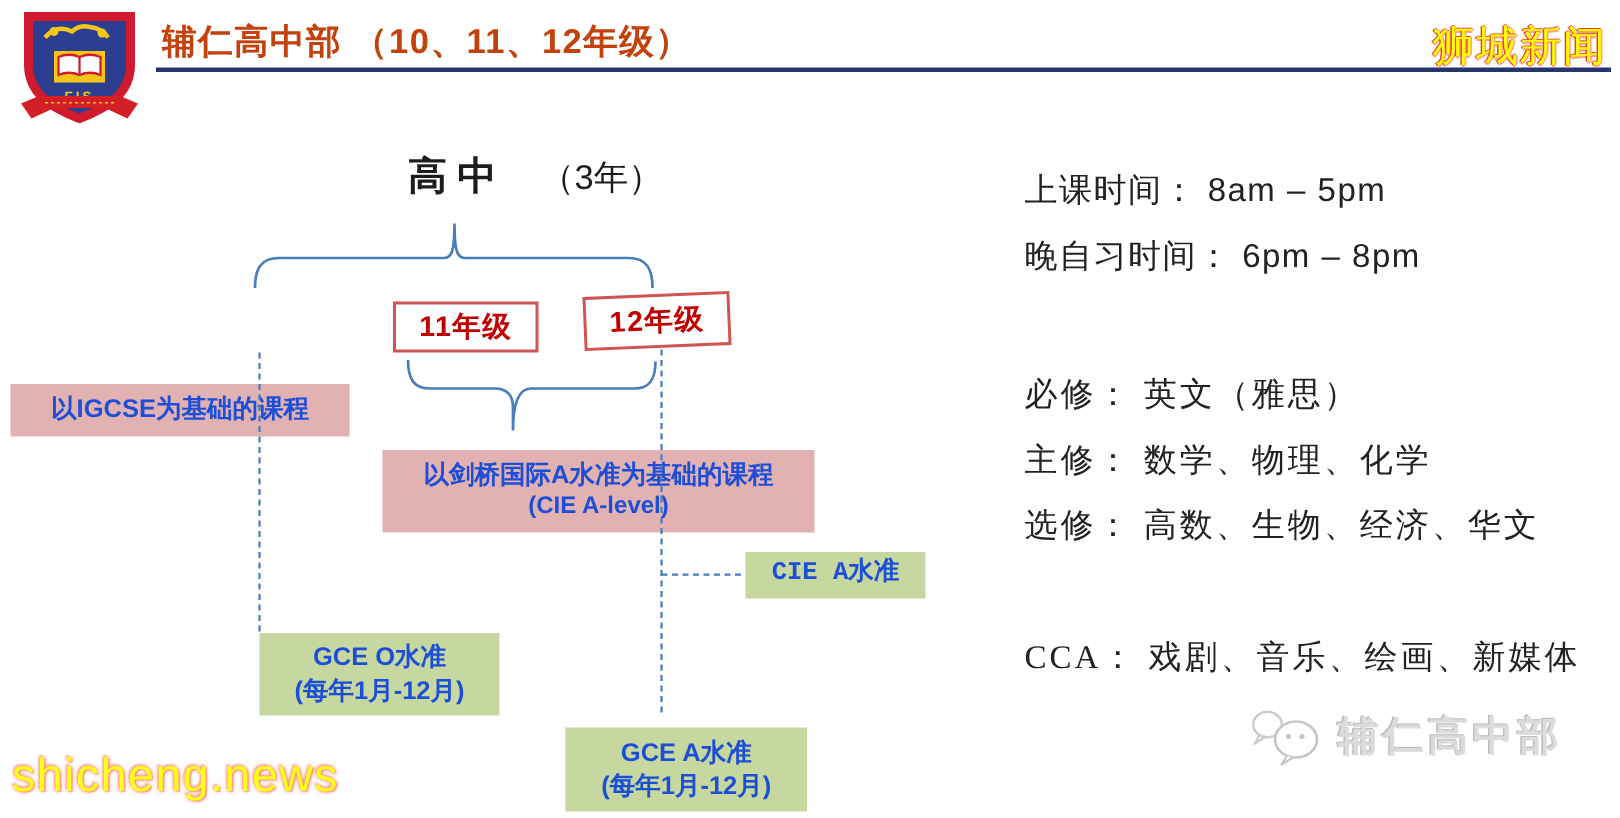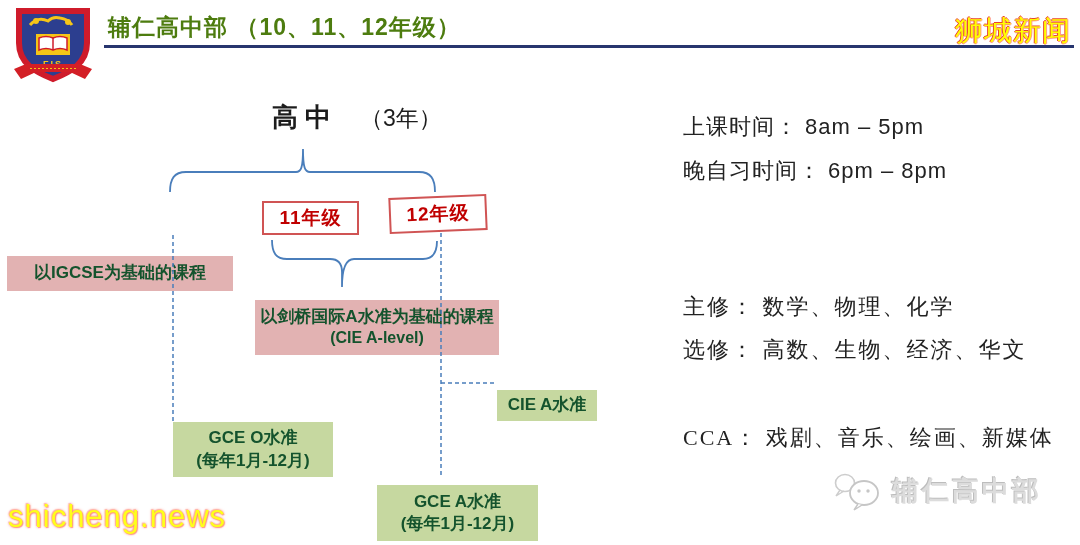--- a/index.html
+++ b/index.html
@@ -3,46 +3,46 @@
 <meta charset="utf-8">
 <style>
   html,body{margin:0;padding:0;background:#ffffff;}
   .stage{
     position:relative;width:1080px;height:545px;background:#ffffff;
     overflow:hidden;font-family:"Liberation Sans",sans-serif;
   }
   .abs{position:absolute;}
 
   
-  .page-title{left:108px;top:12px;font-size:23px;font-weight:600;color:#4d7c0f;letter-spacing:1px;white-space:nowrap;}
+  .page-title{left:108px;top:12px;font-size:23px;font-weight:600;color:#c2410c;letter-spacing:1px;white-space:nowrap;}
   .header-rule{left:104px;top:45px;width:970px;height:3px;background:#27356e;}
   .brand-top{left:955px;top:12px;font-size:28px;font-weight:400;color:#ffff00;letter-spacing:1px;white-space:nowrap;
     text-shadow:-1px 0 0 #e8452c,1px 0 0 #ff9d8d,0 -1px 0 #e8452c,0 1px 0 #ff9d8d;}
 
   
   .root-label{left:272px;top:100px;display:flex;align-items:baseline;color:#1c1c1c;white-space:nowrap;}
   .root-title{font-size:26px;font-weight:600;letter-spacing:7px;}
   .root-duration{font-size:23px;font-weight:500;margin-left:22px;}
 
   
   .grade-box{background:#ffffff;border:2px solid #d05454;color:#c00000;font-size:19px;font-weight:600;
     display:flex;align-items:center;justify-content:center;letter-spacing:1px;}
   .g10{left:127px;top:198px;width:93px;height:32px;}
   .g11{left:262px;top:201px;width:93px;height:30px;}
   .g12{left:389px;top:196px;width:94px;height:32px;transform:rotate(-2.4deg);}
 
   
   .soft-box{display:flex;flex-direction:column;align-items:center;justify-content:center;
-    color:#14532d;font-weight:600;text-align:right;line-height:1.3;}
+    color:#1d4ed8;font-weight:600;text-align:right;line-height:1.3;}
   .pink{background:#e2b2b2;}
   .green{background:#c6d8a0;}
   .pink1{left:7px;top:256px;width:226px;height:35px;font-size:17px;}
-  .pink2{left:255px;top:300px;width:244px;height:55px;font-size:17px;}
+  .pink2{left:255px;top:300px;width:288px;height:55px;font-size:17px;}
   .pink2 .l2{font-size:16px;font-weight:700;}
-  .green-cie{left:497px;top:390px;width:100px;height:31px;font-size:17px;}
+  .green-cie{left:497px;top:368px;width:120px;height:31px;font-size:17px;font-family:Liberation Mono, monospace;}
   .green-o{left:173px;top:422px;width:160px;height:55px;font-size:17px;}
   .green-a{left:377px;top:485px;width:161px;height:56px;font-size:17px;}
 
   
   .connectors{left:0;top:0;width:1080px;height:545px;pointer-events:none;z-index:6;}
 
   
   .info-line{left:683px;color:#222222;white-space:nowrap;}
   .sans-line{font-size:22px;letter-spacing:1px;font-family:"Liberation Sans",sans-serif;}
   .serif-line{font-size:22px;letter-spacing:2px;font-family:"Liberation Serif",serif;}
@@ -108,20 +108,21 @@
   <svg class="abs connectors" viewBox="0 0 1080 545">
     <path d="M170 192 C170 179 174 172 186 172 L296 172 C301 172 303 168 303 149 C303 168 305 172 310 172 L419 172 C431 172 435 179 435 192" fill="none" stroke="#4a7ebb" stroke-width="1.8"></path>
     <path d="M272 240 C272 253 276 259 287 259 L330 259 C338 259 342 263 342 272 L342 287 C342 270 345 259 354 259 L423 259 C433 259 437 253 437 241" fill="none" stroke="#4a7ebb" stroke-width="1.8"></path>
     <path d="M173 235 L173 421" fill="none" stroke="#4a7ebb" stroke-width="1.5" stroke-dasharray="4 3"></path>
     <path d="M441 233 L441 478" fill="none" stroke="#4a7ebb" stroke-width="1.5" stroke-dasharray="4 3"></path>
     <path d="M441 383 L496 383" fill="none" stroke="#4a7ebb" stroke-width="1.5" stroke-dasharray="4 3"></path>
   </svg>
 
   <div class="abs info-line sans-line sched1">上课时间： 8am – 5pm</div>
   <div class="abs info-line sans-line sched2">晚自习时间： 6pm – 8pm</div>
+  <div class="abs info-line serif-line course1">必修： 英文（雅思）</div>
   <div class="abs info-line serif-line course2">主修： 数学、物理、化学</div>
   <div class="abs info-line serif-line course3">选修： 高数、生物、经济、华文</div>
   <div class="abs info-line serif-line cca">CCA： 戏剧、音乐、绘画、新媒体</div>
 
   <div class="abs wechat-mark">
     <svg width="52" height="42" viewBox="0 0 52 42" style="margin-right:8px;">
       <ellipse cx="13" cy="13" rx="9.5" ry="8.5" fill="none" stroke="#cdcdcd" stroke-width="1.6"></ellipse>
       <path d="M8 20 L4 26 L12 21" fill="none" stroke="#cdcdcd" stroke-width="1.4"></path>
       <ellipse cx="32" cy="23" rx="14" ry="12" fill="#ffffff" stroke="#c6c6c6" stroke-width="1.8"></ellipse>
       <path d="M26 34 L22 40 L30 35" fill="#ffffff" stroke="#c6c6c6" stroke-width="1.4"></path>

